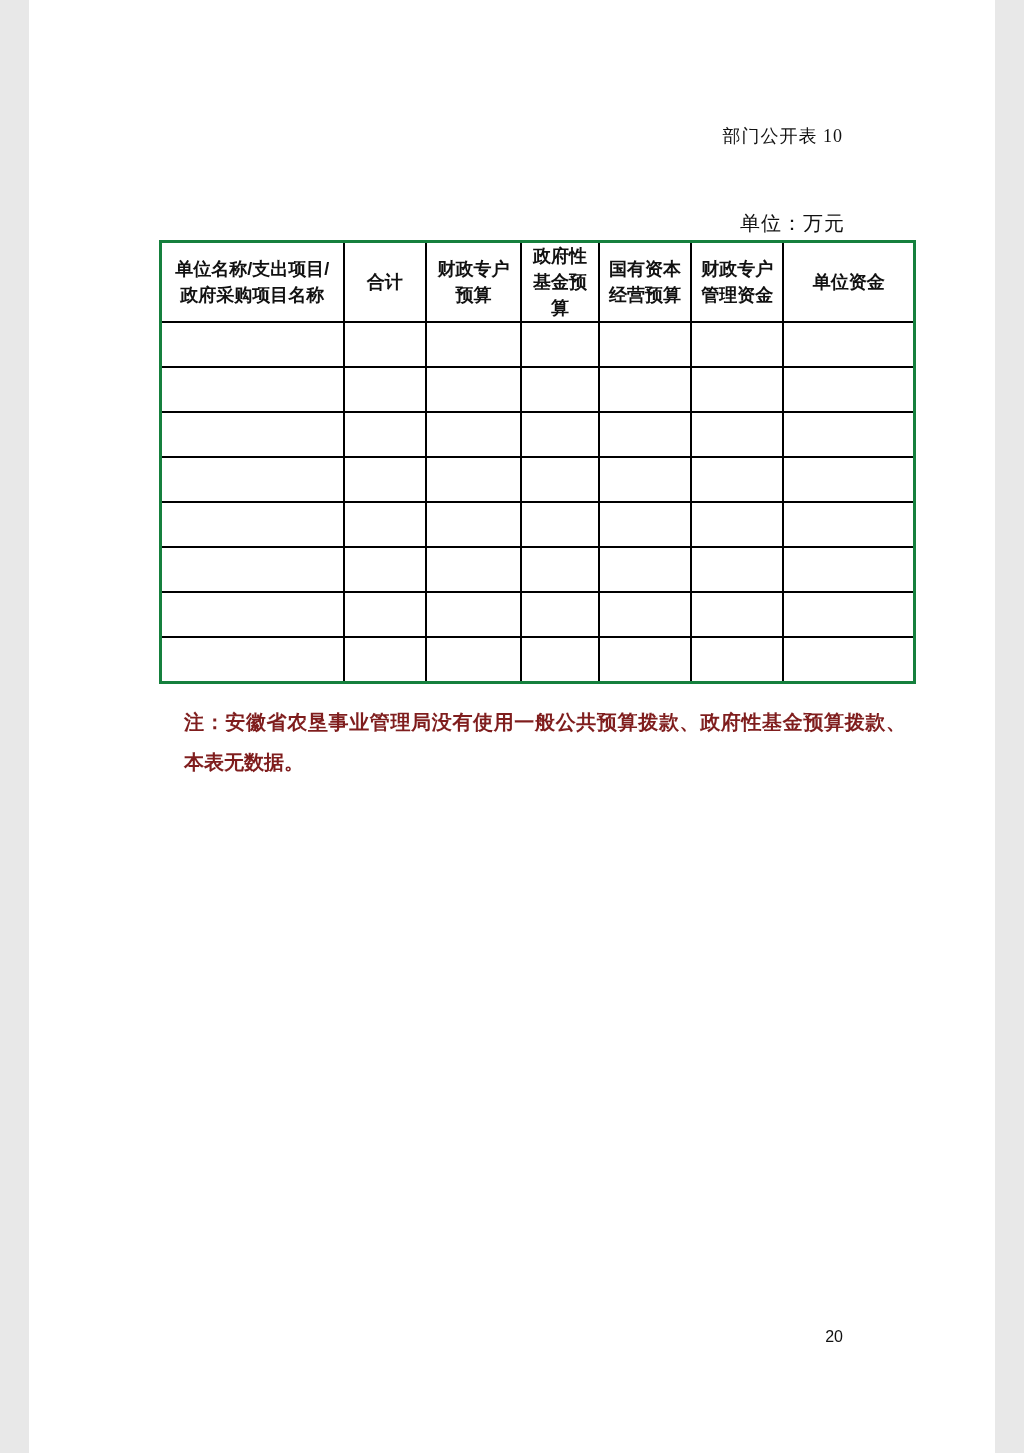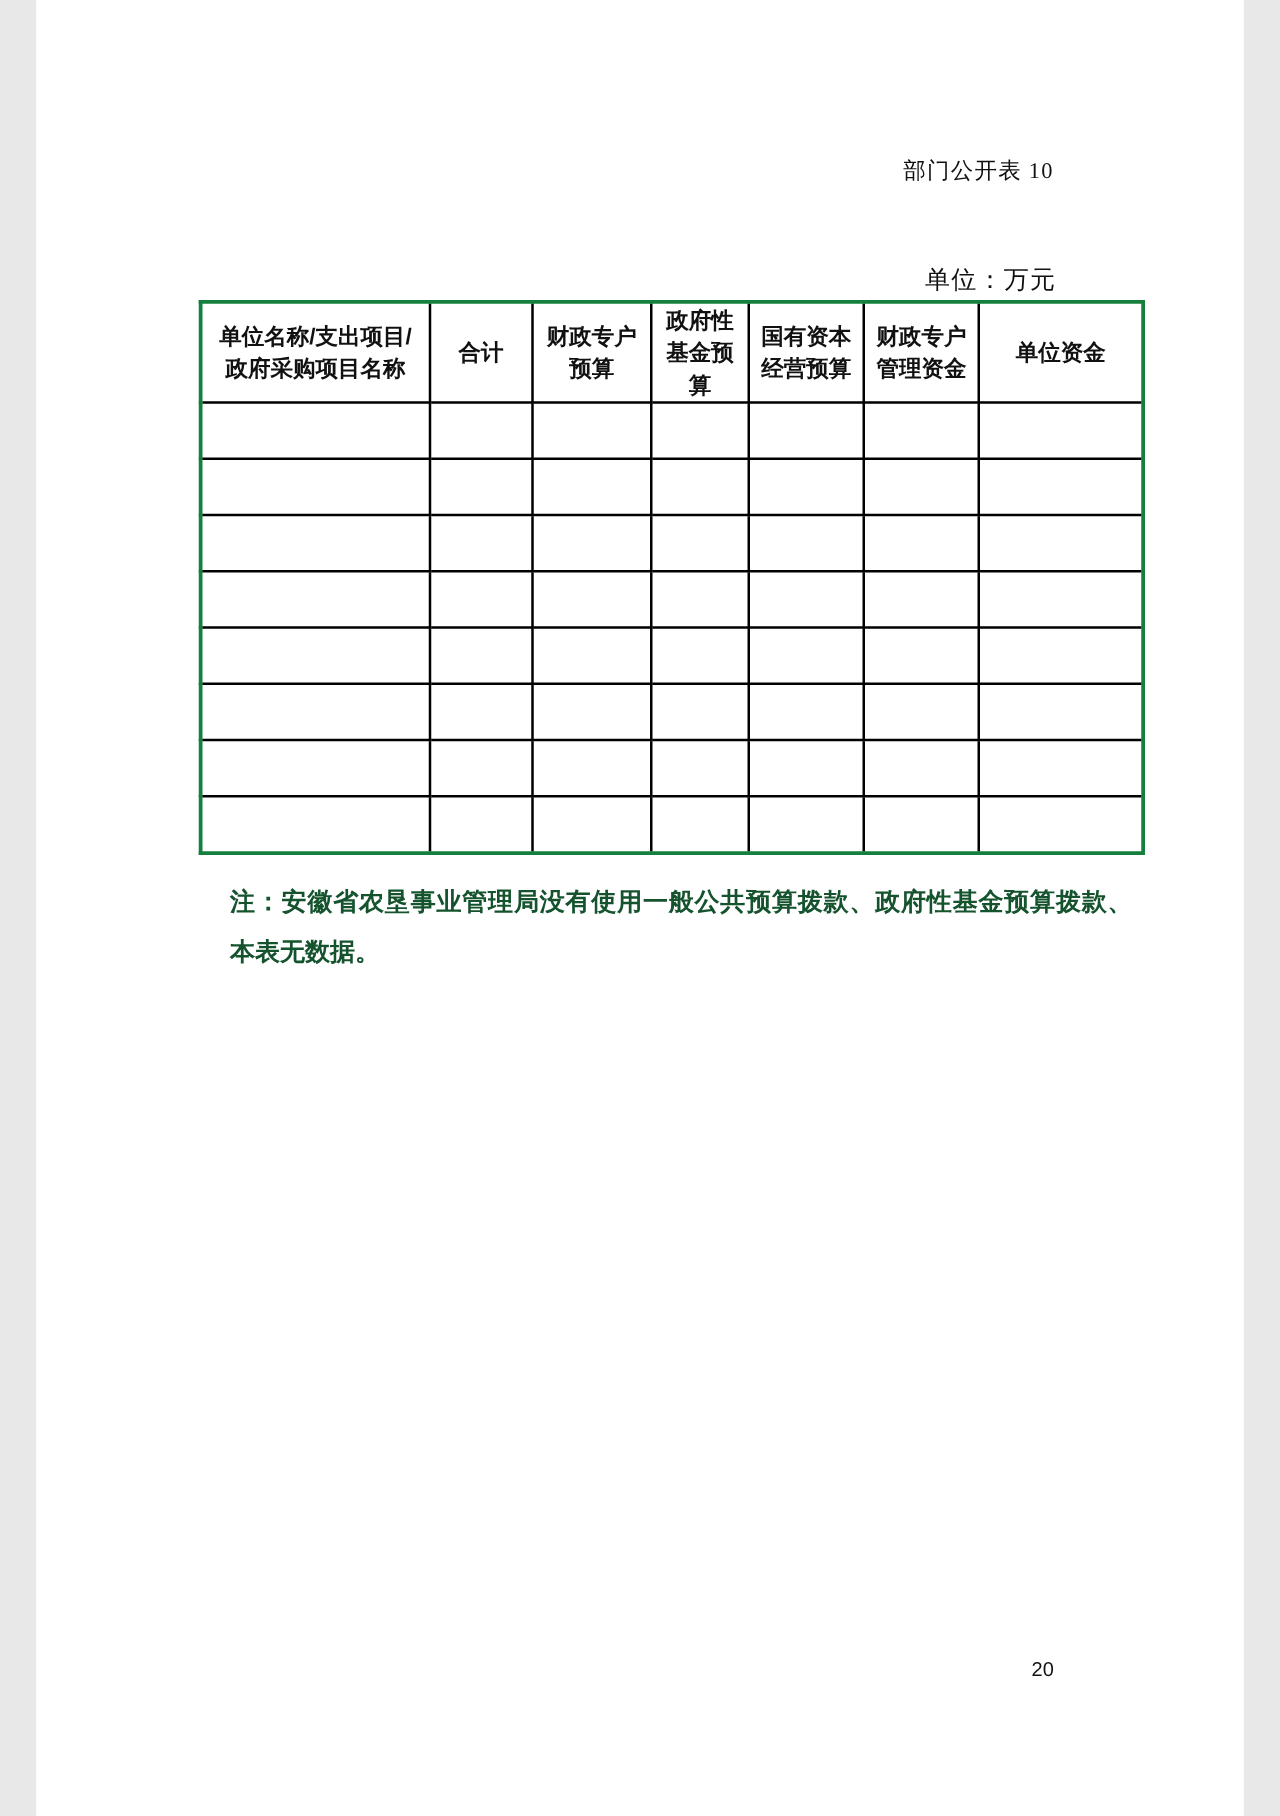--- a/index.html
+++ b/index.html
@@ -74,21 +74,21 @@
     height: 43px;
   }
   .note {
     position: absolute;
     top: 702px;
     left: 155px;
     width: 722px;
     font-family: "Liberation Sans", sans-serif;
     font-size: 20px;
     font-weight: bold;
-    color: #14532d;
+    color: #7f1d1d;
   }
   .note-line {
     line-height: 40px;
     text-align: justify;
   }
   .note-line.stretch {
     text-align-last: justify;
   }
   .page-number {
     position: absolute;

